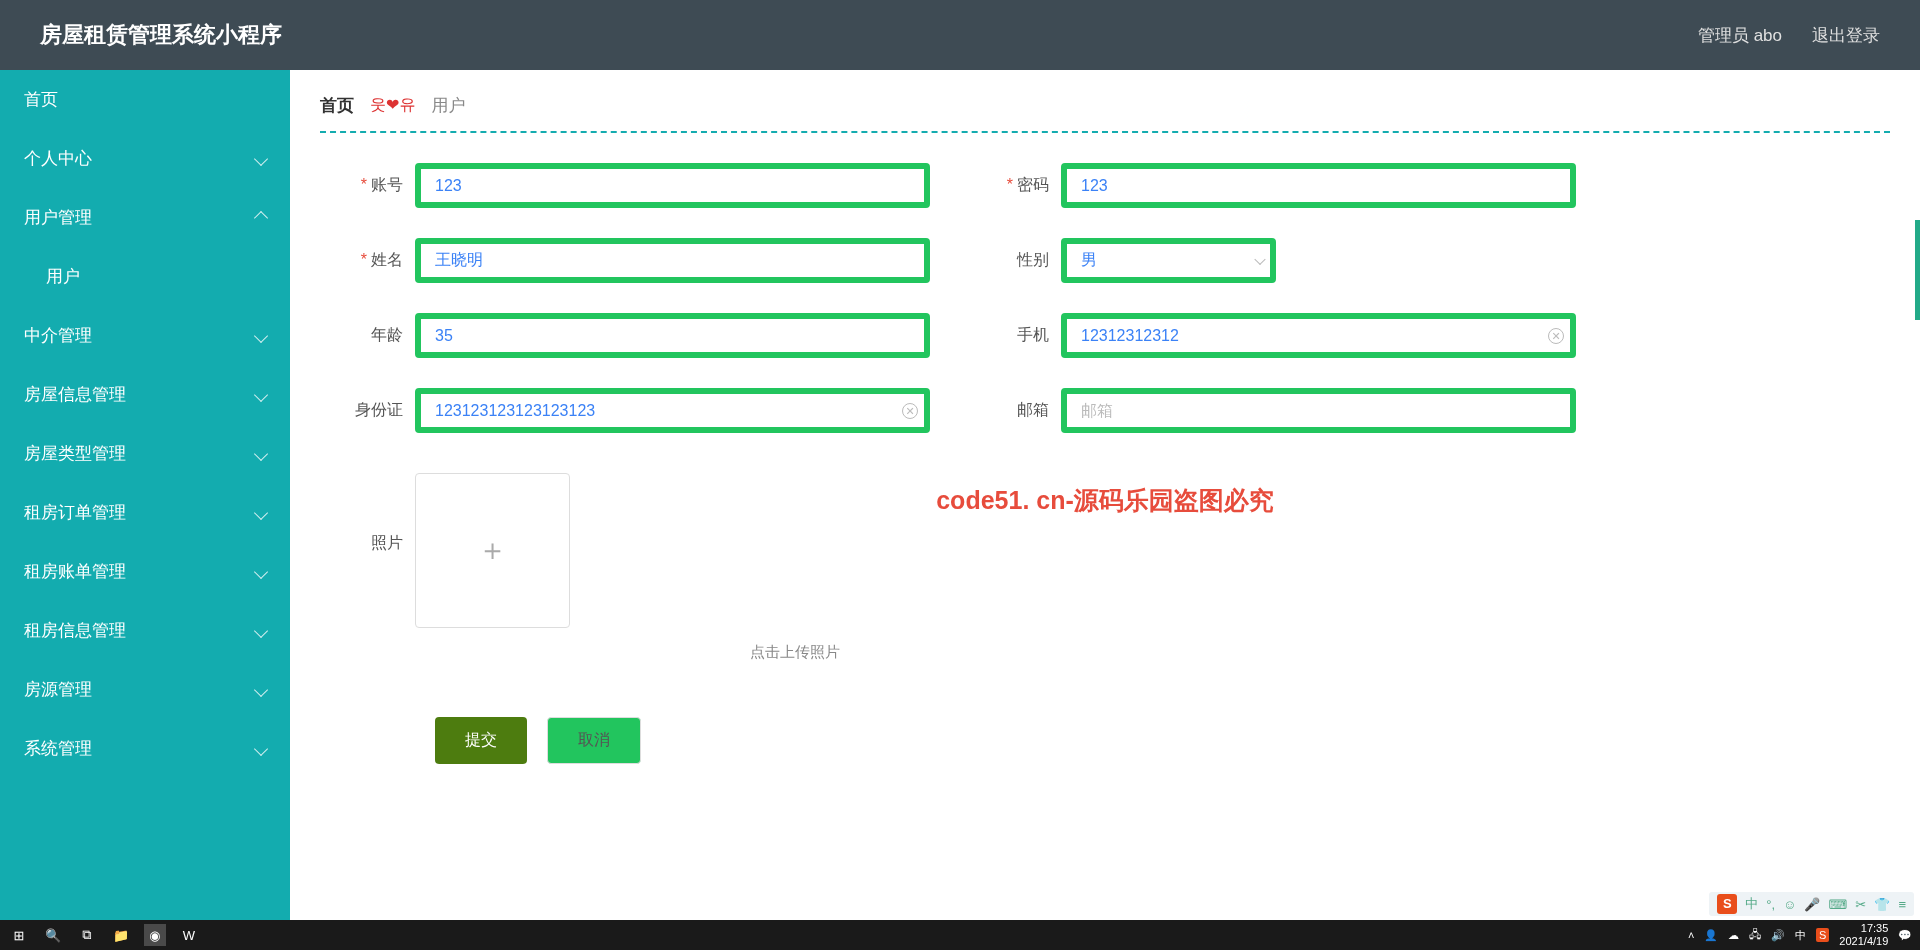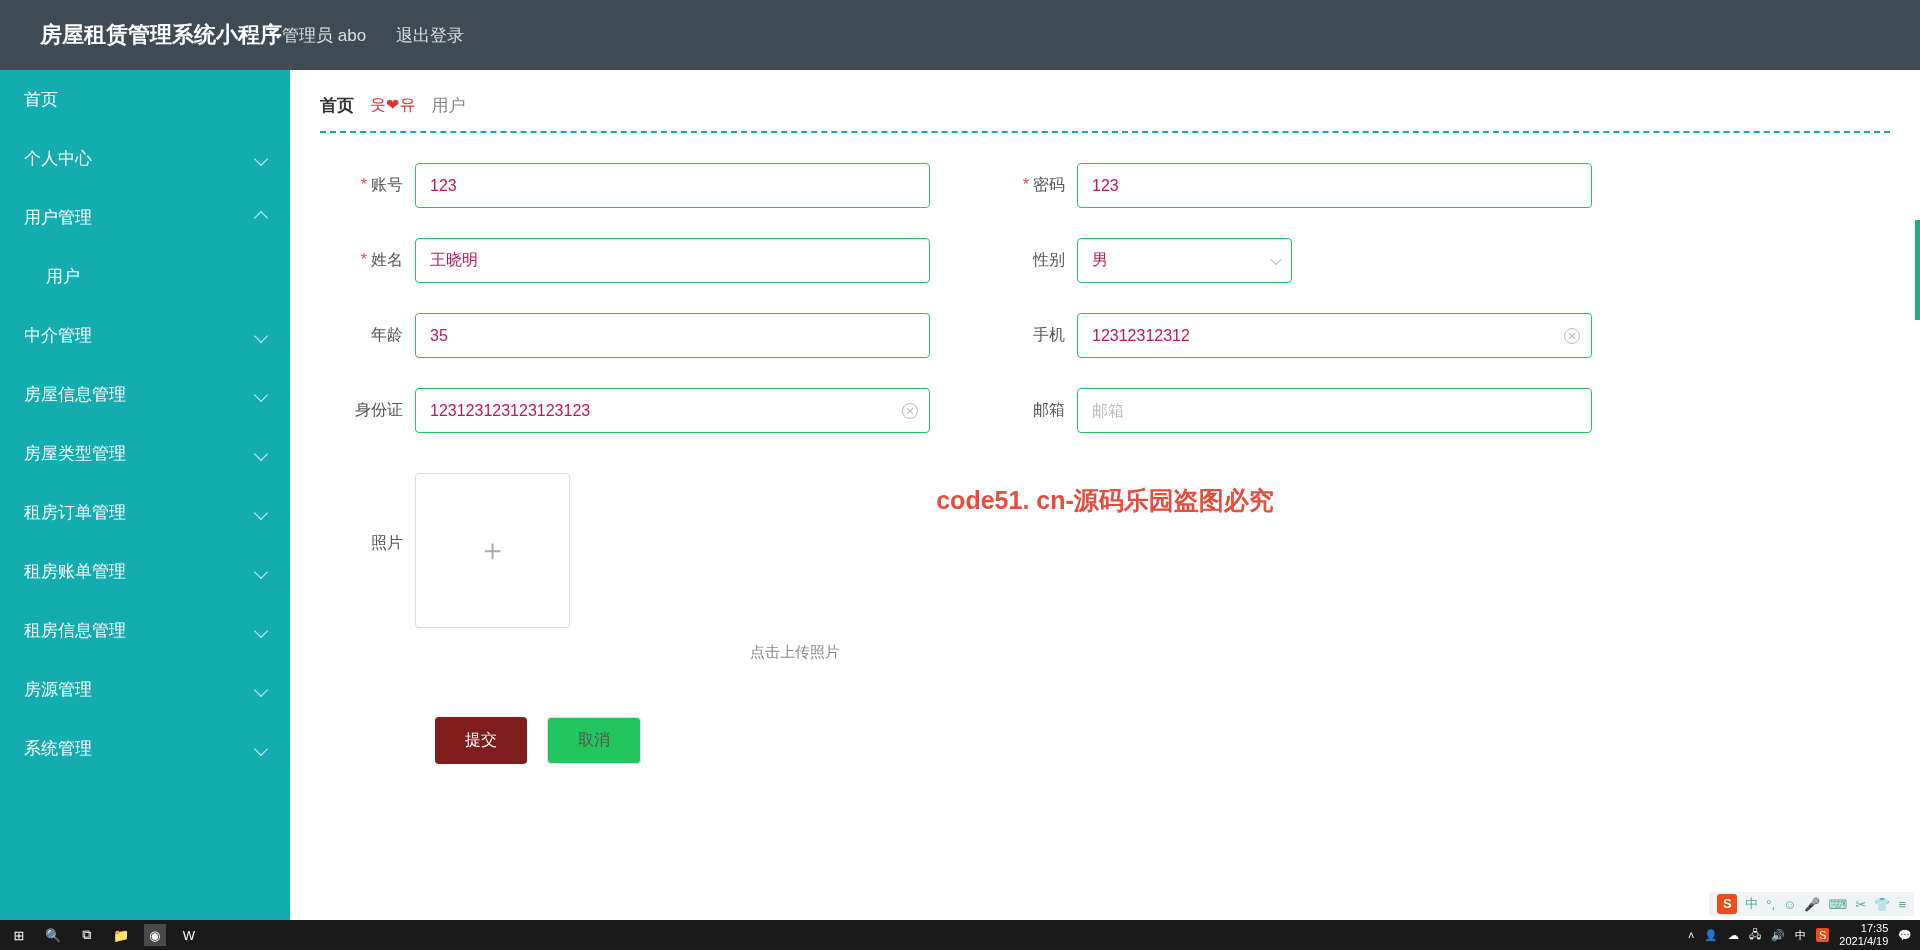--- a/index.html
+++ b/index.html
@@ -1,55 +1,55 @@
 <!DOCTYPE html>
 <html><head>
 <meta charset="utf-8">
 <style>
 * { margin: 0; padding: 0; box-sizing: border-box; font-family: "Microsoft YaHei", sans-serif; }
 body { background: #f5f5f5; width: 1920px; height: 950px; overflow: hidden; position: relative; }
 
-.header { height: 70px; background: #3e4b54; display: flex; align-items: center; padding: 0 40px; }
+.header { height: 70px; background: #3e4b54; display: flex; align-items: center; justify-content: space-between; padding: 0 40px; }
 .header-title { color: #fff; font-size: 22px; font-weight: bold; }
 .header-right { display: flex; gap: 30px; }
 .header-link { color: #e0e0e0; font-size: 17px; cursor: pointer; }
 
 .body-wrap { display: flex; height: 860px; }
 .sidebar { width: 290px; background: #13acaf; height: 100%; overflow-y: auto; }
 .menu-item { display: flex; align-items: center; justify-content: space-between; padding: 18px 24px; color: #fff; font-size: 17px; cursor: pointer; }
 .menu-item.sub { padding-left: 46px; }
 .chevron { width: 10px; height: 10px; border-right: 1.5px solid #fff; border-bottom: 1.5px solid #fff; transform: rotate(45deg); opacity: .8; }
 .chevron.up { transform: rotate(-135deg); }
 
 .main { flex: 1; background: #fff; padding: 24px 30px; overflow: hidden; position: relative; }
 .breadcrumb { display: flex; align-items: center; gap: 16px; font-size: 17px; padding-bottom: 14px; border-bottom: 2px dashed #13acaf; margin-bottom: 30px; }
 .bc-home { color: #333; font-weight: bold; }
 .bc-icon { color: #d33; font-size: 16px; }
 .bc-current { color: #888; }
 
-.form { display: flex; flex-wrap: wrap; gap: 30px 72px; padding-left: 20px; }
+.form { display: flex; flex-wrap: wrap; gap: 30px 56px; padding-left: 20px; }
 .form-row { display: flex; align-items: center; width: 590px; }
 .form-label { width: 75px; text-align: right; color: #555; font-size: 16px; padding-right: 12px; }
 .required::before { content: "*"; color: #e74c3c; margin-right: 4px; }
-.form-input { flex: 1; height: 45px; border: 1px solid #22c55e; border-radius: 4px; padding: 8px 14px; font-size: 16px; color: #be185d; outline: none; position: relative; }
+.form-input { flex: 1; height: 45px; border: 6px solid #22c55e; border-radius: 4px; padding: 8px 14px; font-size: 16px; color: #3b82f6; outline: none; position: relative; }
 .form-input::placeholder { color: #bbb; }
 .select-wrap { flex: 1; position: relative; }
 .select-wrap .form-input { width: 100%; }
 .select-arrow { position: absolute; right: 12px; top: 50%; transform: translateY(-70%) rotate(45deg); width: 8px; height: 8px; border-right: 1px solid #bbb; border-bottom: 1px solid #bbb; }
 .clear-icon { position: absolute; right: 12px; top: 50%; transform: translateY(-50%); width: 16px; height: 16px; border: 1px solid #bbb; border-radius: 50%; color: #bbb; font-size: 11px; line-height: 14px; text-align: center; cursor: pointer; }
 
 .photo-row { display: flex; align-items: flex-start; width: 100%; margin-top: 10px; }
 .photo-label { width: 75px; text-align: right; color: #555; font-size: 16px; padding-right: 12px; padding-top: 60px; }
 .upload-box { width: 155px; height: 155px; border: 1px solid #ddd; border-radius: 4px; display: flex; align-items: center; justify-content: center; cursor: pointer; }
 .plus { font-size: 30px; color: #aaa; font-weight: 300; }
 .upload-hint { width: 100%; padding-left: 410px; color: #888; font-size: 15px; margin-top: -15px; }
 
 .buttons { display: flex; gap: 20px; padding-left: 95px; margin-top: 25px; width: 100%; }
 .btn { padding: 12px 30px; border-radius: 4px; border: none; font-size: 16px; cursor: pointer; }
-.btn-primary { background: #7f1d1d; color: #fff; }
+.btn-primary { background: #4d7c0f; color: #fff; }
 .btn-cancel { background: #22c55e; color: #555; border: 1px solid #ddd; }
 
 .watermark { position: absolute; top: 50%; left: 50%; transform: translate(-50%,-50%); color: #e74c3c; font-size: 25px; font-weight: bold; pointer-events: none; z-index: 5; white-space: nowrap; }
 
 .taskbar { position: absolute; bottom: 0; left: 0; right: 0; height: 30px; background: #1a1a1a; display: flex; align-items: center; justify-content: space-between; padding: 0 8px; color: #fff; font-size: 11px; }
 .tb-left { display: flex; gap: 12px; align-items: center; }
 .tb-icon { width: 22px; height: 22px; display: flex; align-items: center; justify-content: center; font-size: 13px; }
 .tb-right { display: flex; gap: 10px; align-items: center; }
 .tb-time { text-align: right; font-size: 11px; line-height: 1.2; }
 

